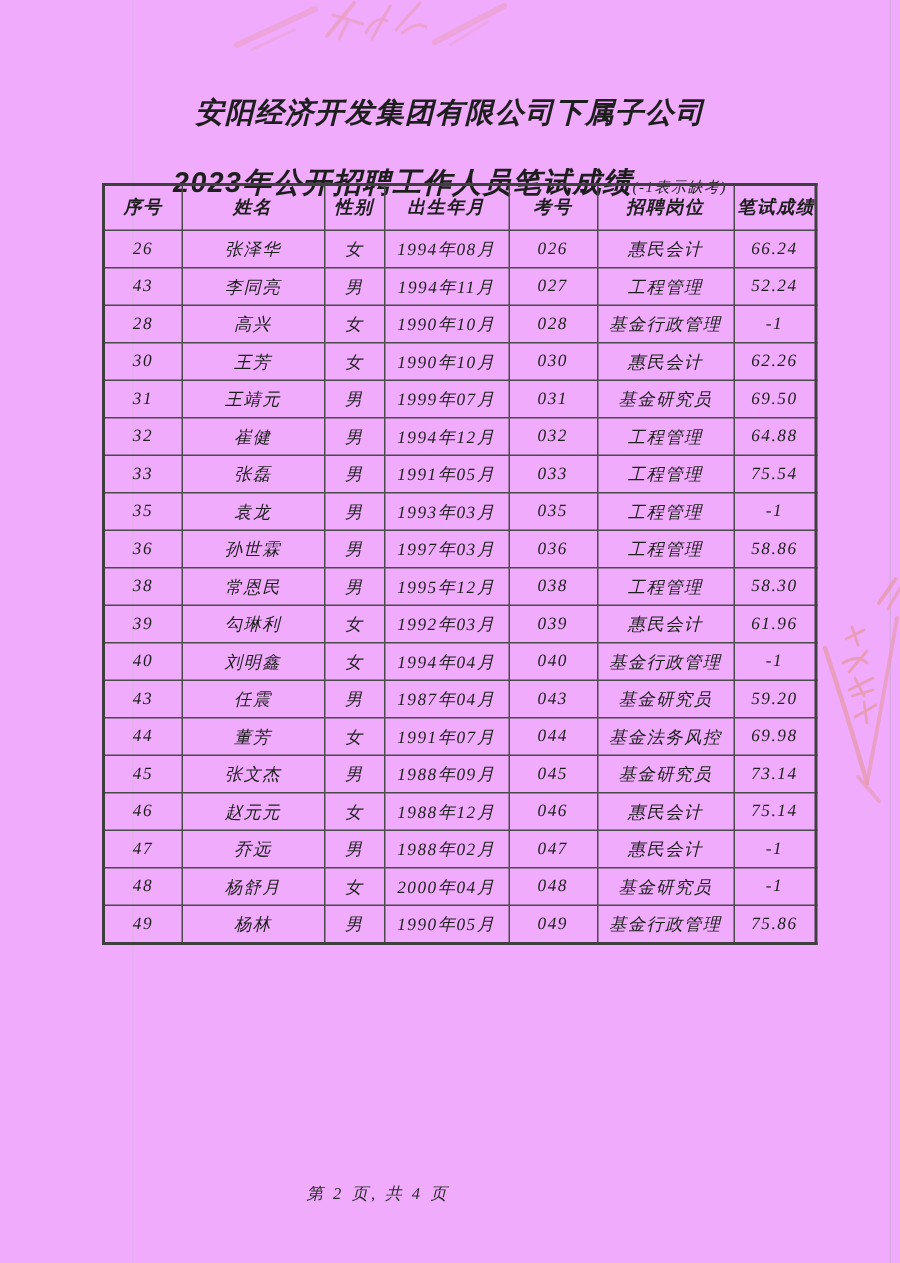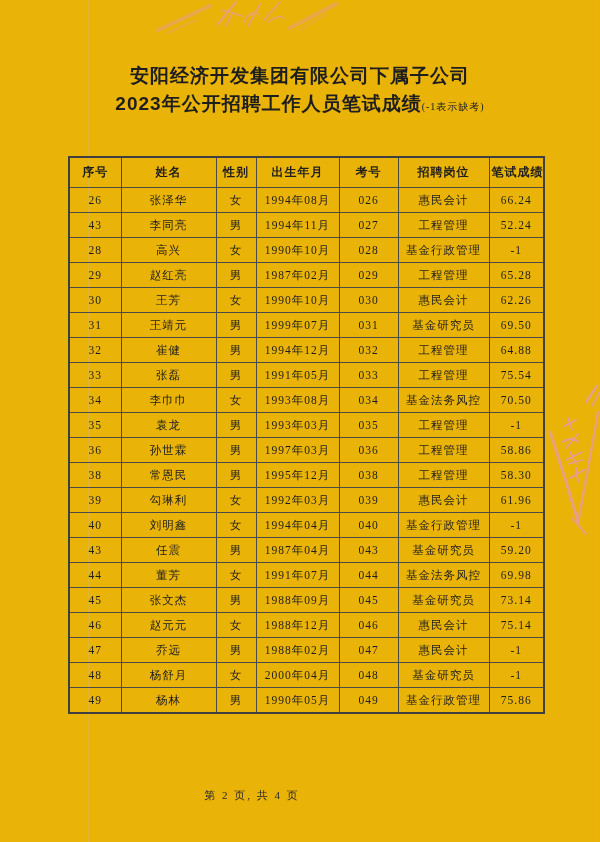--- a/index.html
+++ b/index.html
@@ -4,24 +4,25 @@
 <style>
   html, body {
     margin: 0;
     padding: 0;
     background: #ffffff;
   }
   .page {
     position: relative;
     width: 600px;
     height: 842px;
-    background: #eab308;
+    background: #f0abfc;
     overflow: hidden;
     font-family: "Liberation Serif", "DejaVu Serif", serif;
     color: #1e1e1e;
+    font-style: italic;
   }
   .scan-line-v1 {
     position: absolute;
     left: 88px; top: 0;
     width: 1px; height: 842px;
     background: rgba(190,190,190,0.22);
   }
   .scan-line-v2 {
     position: absolute;
     left: 593px; top: 0;
@@ -50,35 +51,35 @@
     font-weight: bold;
     letter-spacing: 1px;
     line-height: 28px;
   }
   .title-line2 {
     font-size: 19px;
     font-weight: bold;
     letter-spacing: 1px;
     line-height: 28px;
     white-space: nowrap;
+    margin-top: 19px;
   }
   .title-note {
     font-size: 10px;
     font-weight: normal;
     letter-spacing: 1px;
     font-family: "Liberation Serif", "DejaVu Serif", serif;
   }
   table.scores {
     position: absolute;
     left: 68px; top: 122px;
     width: 475px;
     border-collapse: collapse;
     table-layout: fixed;
     border: 2px solid #3f3f3f;
-    margin-top: 34px;
   }
   table.scores th, table.scores td {
     border: 1px solid #4a4a4a;
     padding: 0 2px;
     text-align: center;
     overflow: hidden;
     white-space: nowrap;
   }
   table.scores th {
     height: 29px;
@@ -194,29 +195,20 @@
         <tr>
           <td>28</td>
           <td>高兴</td>
           <td>女</td>
           <td>1990年10月</td>
           <td>028</td>
           <td>基金行政管理</td>
           <td>-1</td>
         </tr>
         <tr>
-          <td>29</td>
-          <td>赵红亮</td>
-          <td>男</td>
-          <td>1987年02月</td>
-          <td>029</td>
-          <td>工程管理</td>
-          <td>65.28</td>
-        </tr>
-        <tr>
           <td>30</td>
           <td>王芳</td>
           <td>女</td>
           <td>1990年10月</td>
           <td>030</td>
           <td>惠民会计</td>
           <td>62.26</td>
         </tr>
         <tr>
           <td>31</td>
@@ -239,29 +231,20 @@
         <tr>
           <td>33</td>
           <td>张磊</td>
           <td>男</td>
           <td>1991年05月</td>
           <td>033</td>
           <td>工程管理</td>
           <td>75.54</td>
         </tr>
         <tr>
-          <td>34</td>
-          <td>李巾巾</td>
-          <td>女</td>
-          <td>1993年08月</td>
-          <td>034</td>
-          <td>基金法务风控</td>
-          <td>70.50</td>
-        </tr>
-        <tr>
           <td>35</td>
           <td>袁龙</td>
           <td>男</td>
           <td>1993年03月</td>
           <td>035</td>
           <td>工程管理</td>
           <td>-1</td>
         </tr>
         <tr>
           <td>36</td>

